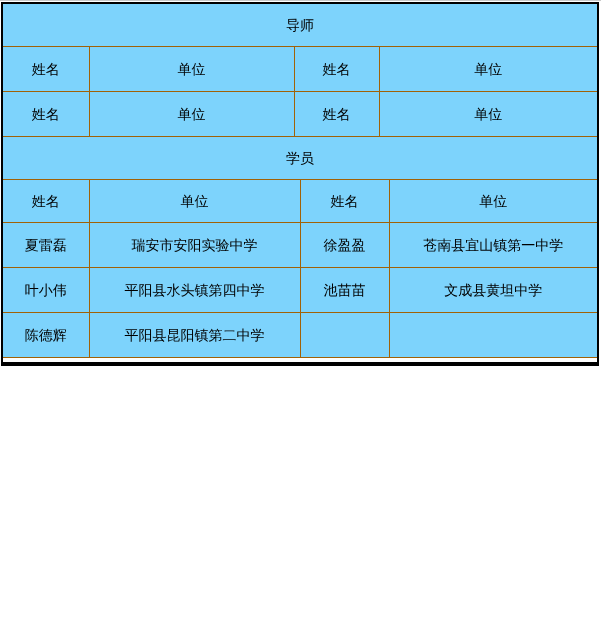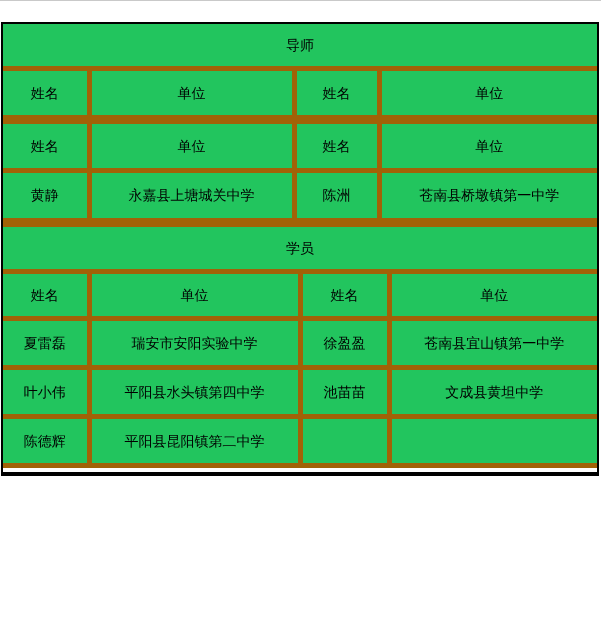--- a/index.html
+++ b/index.html
@@ -27,31 +27,30 @@
     height: 1px;
     background: #c9c9c9;
   }
   .table-outer {
     position: absolute;
     left: 1px;
     top: 2px;
     width: 594px;
     border: 2px solid #000000;
     border-bottom-width: 4px;
-    background: #22c55e;
-    margin-top: 20px;
+    background: #7dd3fc;
   }
   table {
     border-collapse: collapse;
     table-layout: fixed;
     width: 100%;
   }
   table + table { margin-top: -1px; }
   td {
-    border: 5px solid #a16207;
+    border: 1px solid #a16207;
     text-align: center;
     vertical-align: middle;
     font-size: 14px;
     line-height: 1.2;
     padding: 0 2px;
     overflow: hidden;
     white-space: nowrap;
   }
   
   tr td:first-child { border-left: 0; }
@@ -115,26 +114,20 @@
           <col>
           <col>
     </colgroup>
     <tbody>
       <tr class="row-head">
             <td>姓名</td>
             <td>单位</td>
             <td>姓名</td>
             <td>单位</td>
           </tr>
-    <tr class="row-data">
-            <td>黄静</td>
-            <td>永嘉县上塘城关中学</td>
-            <td>陈洲</td>
-            <td>苍南县桥墩镇第一中学</td>
-          </tr>
         </tbody>
   </table>
 
   <table class="sec-b">
     <colgroup>
       <col>
           <col>
           <col>
           <col>
     </colgroup>

